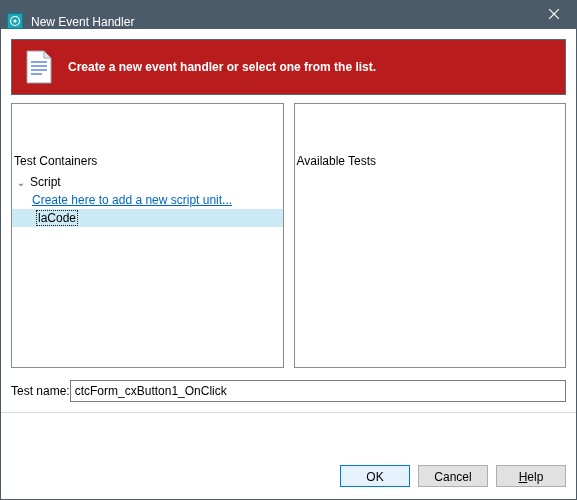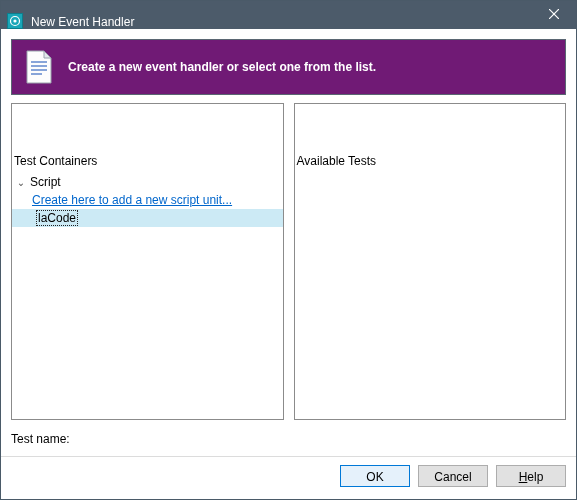--- a/index.html
+++ b/index.html
@@ -3,21 +3,21 @@
 <meta charset="utf-8">
 <style>
   * { box-sizing: border-box; }
   html, body { margin:0; padding:0; font-family: "Segoe UI", Tahoma, sans-serif; font-size:12px; color:#000; }
   .window { width:577px; height:500px; background:#fff; border:1px solid #4a5a68; display:flex; flex-direction:column; }
   .titlebar { height:28px; background:#4c5b6a; display:flex; align-items:flex-end; color:#fff; padding:0 0 0 6px; }
   .titlebar .app-icon { width:16px; height:16px; margin-right:8px; }
   .titlebar .title { flex:1; font-size:12px; }
   .titlebar .close { width:44px; height:30px; display:flex; align-items:center; justify-content:center; cursor:pointer; }
 
-  .banner { margin:10px 10px 8px 10px; background:#701a75; color:#fff; border:1px solid #5a6672; display:flex; align-items:center; padding:10px 12px; }
+  .banner { margin:10px 10px 8px 10px; background:#b91c1c; color:#fff; border:1px solid #5a6672; display:flex; align-items:center; padding:10px 12px; }
   .banner .doc-icon { width:30px; height:34px; margin-right:14px; }
   .banner .msg { font-weight:bold; font-size:12px; }
 
   .panels { flex:1; display:flex; gap:10px; padding:0 10px 6px 10px; min-height:0; }
   .panel-group { flex:1; display:flex; flex-direction:column; border:1px solid #8b8b8b; min-height:0; }
   .panel-group .legend { font-size:12px; padding:2px 4px 5px 2px;margin-top:48px; }
   .panel-body { flex:1; background:#fff; overflow:auto; }
 
   .tree { padding:0; margin:0; }
   .tree-row { display:flex; align-items:center; height:18px; padding-left:2px; cursor:default; }
@@ -27,21 +27,21 @@
   .indent2 { padding-left:24px; }
   .link-row .tree-label { color:#0066cc; text-decoration:underline; cursor:pointer; }
   .selected { background:#cceaf5; }
   .selected .tree-label { border:1px dotted #222; padding:0 1px; }
 
   .name-row { display:flex; align-items:center; padding:6px 10px 8px 10px; gap:0; }
   .name-row label { white-space:nowrap; }
   .name-row input { flex:1; height:22px; border:1px solid #7a7a7a; padding:0 4px; font-family:inherit; font-size:12px; }
 
   .footer { display:flex; justify-content:flex-end; gap:8px; padding:8px 10px 12px 10px; border-top:1px solid #dcdcdc; margin-top:2px; }
-  .btn { width:70px; height:22px; background:#e1e1e1; border:1px solid #adadad; font-family:inherit; font-size:12px; cursor:pointer; line-height:20px; }
+  .btn { width:70px; height:22px; background:#e1e1e1; border:1px solid #adadad; font-family:inherit; font-size:12px; cursor:pointer; line-height:20px;margin-top:44px; }
   .btn.default { border:1px solid #0078d7; background:#e5f1fb; }
   .underline-first::first-letter { text-decoration: underline; }
 </style>
 </head>
 <body>
 
 <div class="window">
 
   <div class="titlebar">
     <span class="app-icon">
@@ -96,20 +96,21 @@
 
     <div class="panel-group">
       <div class="legend">Available Tests</div>
       <div class="panel-body"></div>
     </div>
 
   </div>
 
   <div class="name-row">
     <label>Test name:</label>
+    <input type="text" value="ctcForm_cxButton1_OnClick" style="">
   </div>
 
   <div class="footer">
     <button class="btn default">OK</button>
     <button class="btn">Cancel</button>
     <button class="btn underline-first">Help</button>
   </div>
 
 </div>
 

